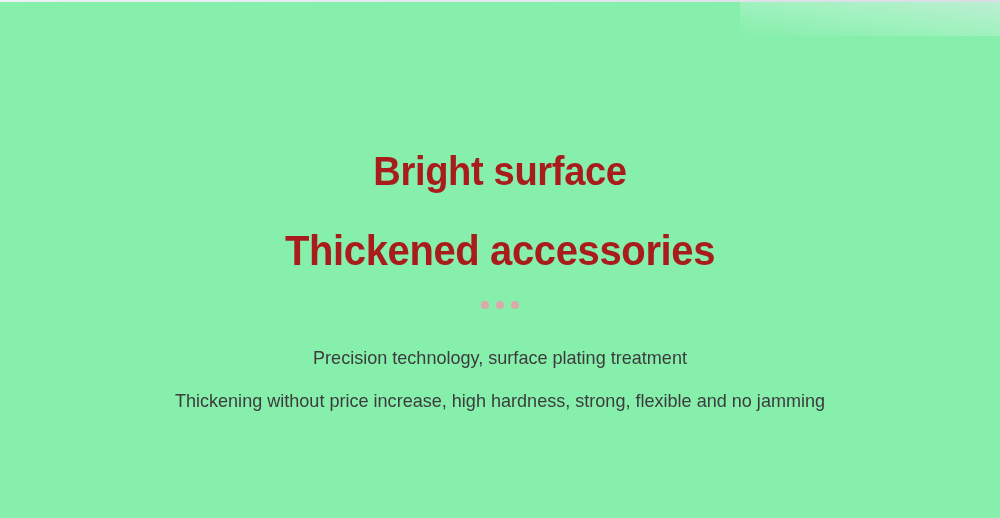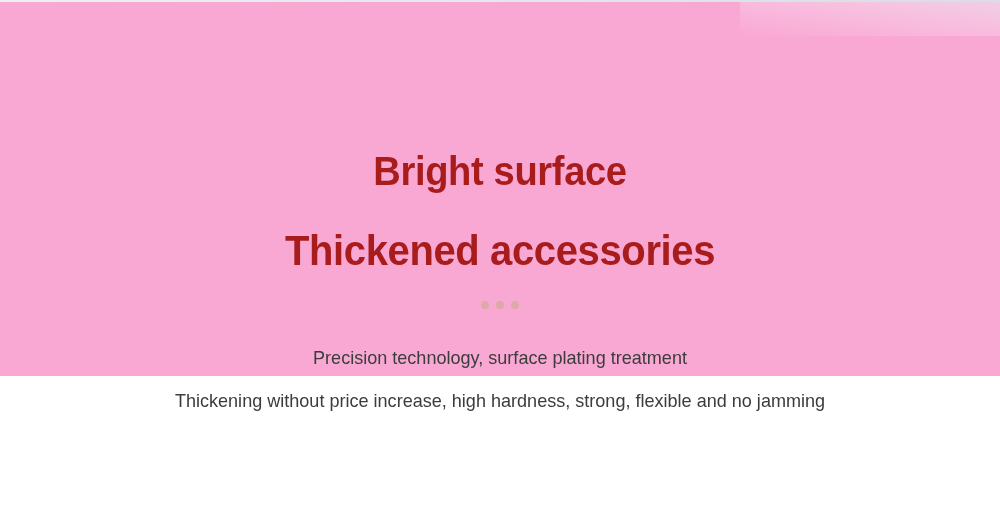--- a/index.html
+++ b/index.html
@@ -12,22 +12,22 @@
     width: 1000px;
     height: 518px;
     background: #ffffff;
     font-family: "Liberation Sans", sans-serif;
     overflow: hidden;
   }
 
   .banner {
     position: relative;
     width: 1000px;
-    height: 376px;
-    background: #f9a8d4;
+    height: 518px;
+    background: #86efac;
     box-sizing: border-box;
   }
 
   
   .top-hairline {
     position: absolute;
     top: 0;
     left: 0;
     width: 1000px;
     height: 2px;

